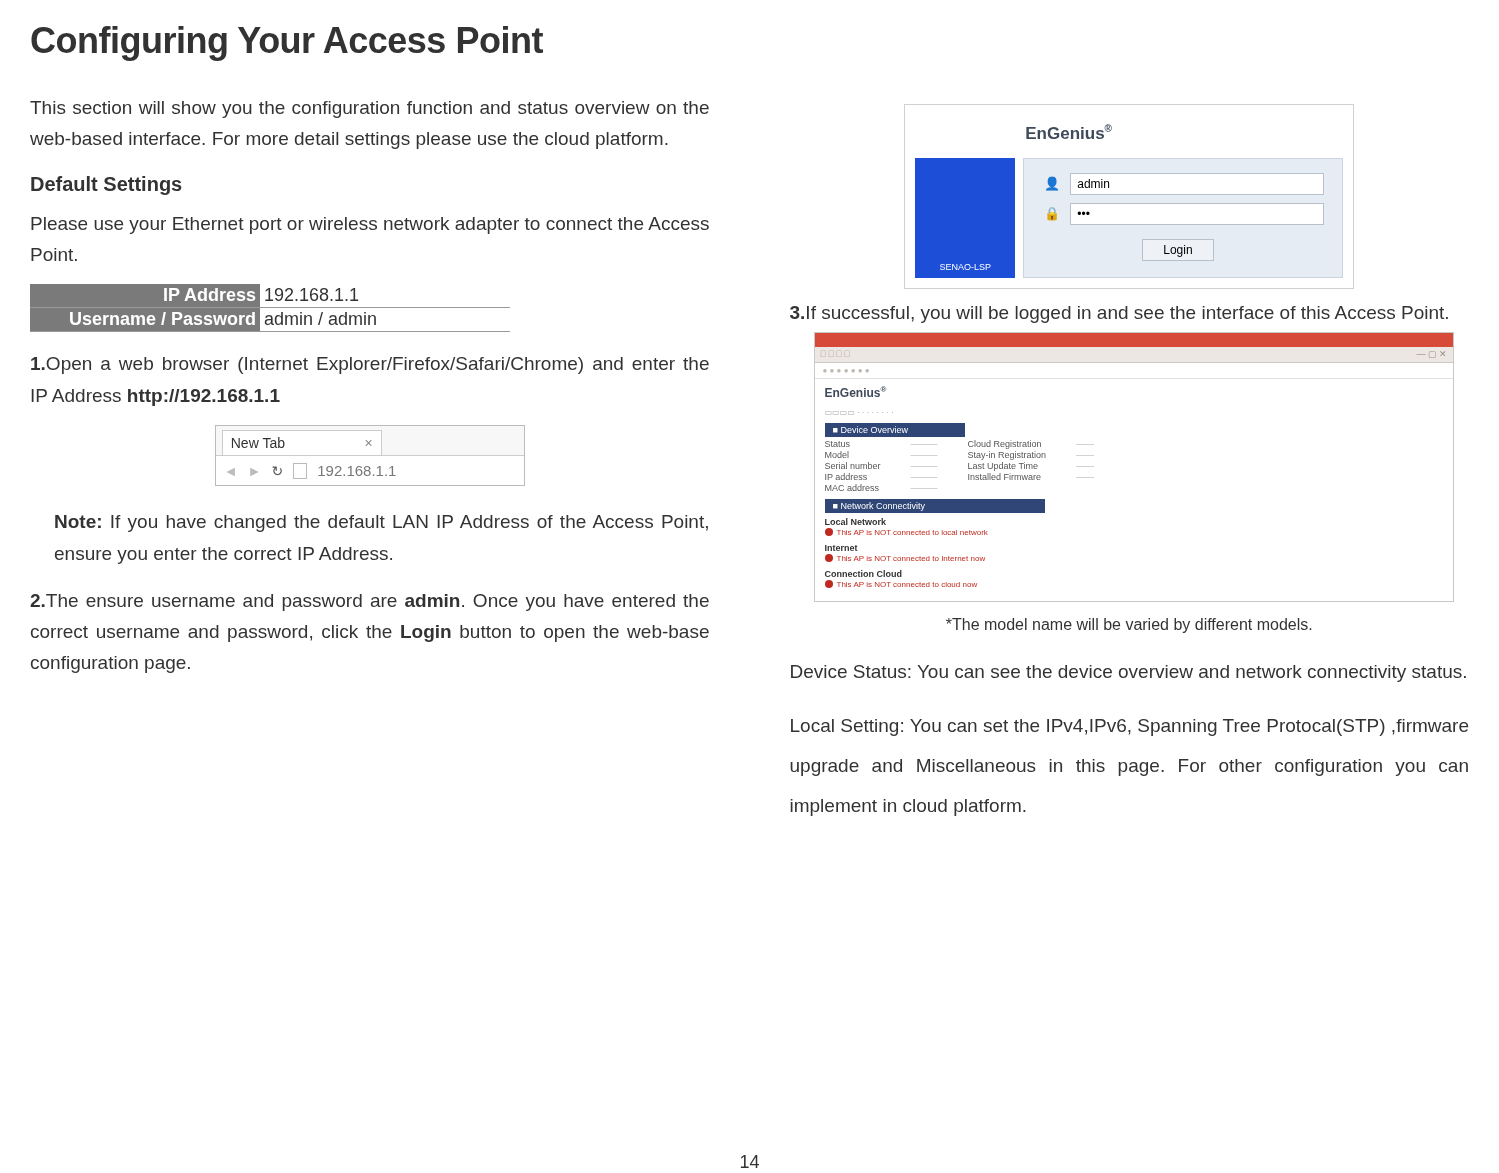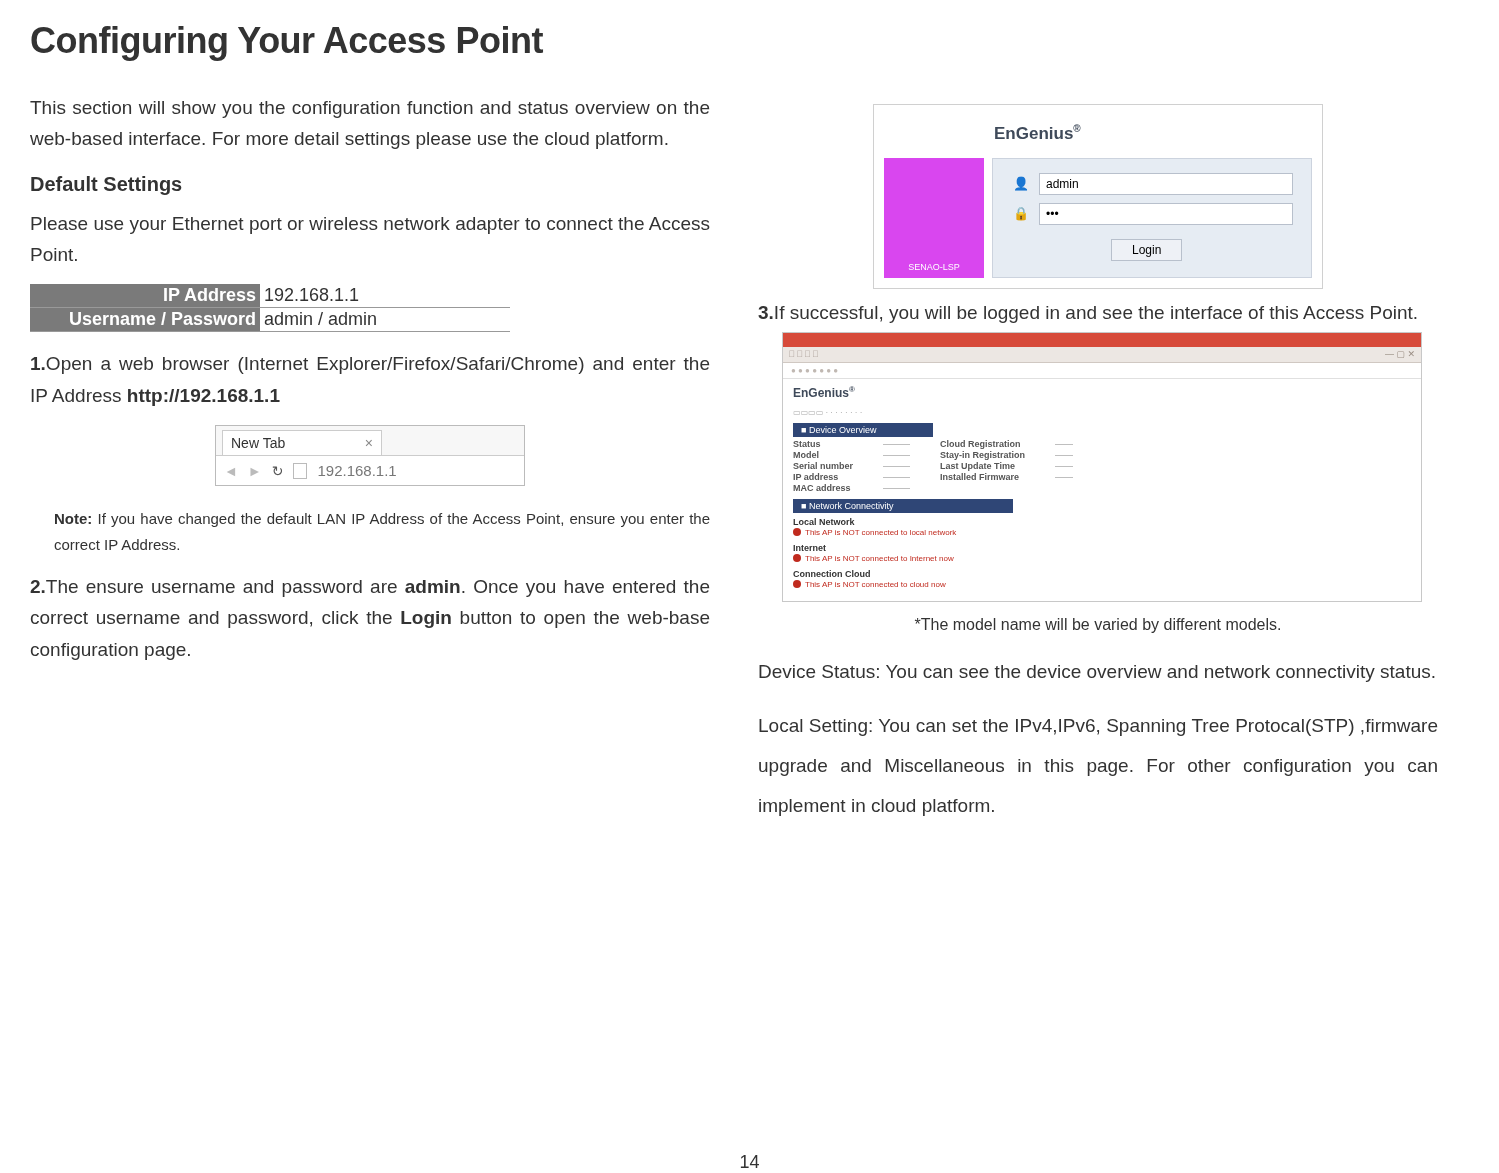--- a/index.html
+++ b/index.html
@@ -12,21 +12,21 @@
       position: relative;
     }
     .page-title {
       font-size: 36px;
       font-weight: bold;
       margin-bottom: 30px;
       letter-spacing: -0.5px;
     }
     .columns {
       display: flex;
-      gap: 48px;
+      gap: 80px;
     }
     .col {
       width: 680px;
     }
     .intro {
       font-size: 19px;
       line-height: 1.65;
       text-align: justify;
       margin-bottom: 18px;
     }
@@ -103,21 +103,21 @@
     }
     .browser-tab-figure .addr-bar .reload { color: #555; font-size: 14px; }
     .browser-tab-figure .addr-bar .page-icon {
       width: 14px; height: 16px; border: 1px solid #bbb; background: #fff;
       position: relative;
     }
     .browser-tab-figure .addr-bar .url {
       font-size: 15px; color: #777;
     }
     .note-block {
-      font-size: 15px;
+      font-size: 19px;
       line-height: 1.7;
       margin-top: 20px;
       padding-left: 24px;
       text-align: justify;
     }
     .login-figure {
       margin: 12px auto 8px auto;
       width: 450px;
       border: 1px solid #d0d0d0;
       padding: 10px;
@@ -128,21 +128,21 @@
       color: #3f4a5a;
       font-weight: bold;
       padding: 8px 6px 14px 110px;
     }
     .login-figure .brand .reg { font-size: 10px; vertical-align: super; }
     .login-figure .panel-row {
       display: flex;
       gap: 8px;
     }
     .login-figure .side-label {
-      background: #d946ef;
+      background: #1d4ed8;
       color: #fff;
       width: 100px;
       height: 120px;
       display: flex;
       align-items: flex-end;
       justify-content: center;
       font-size: 9px;
       padding-bottom: 6px;
       writing-mode: horizontal-tb;
     }
@@ -228,21 +228,20 @@
       padding: 2px 8px;
       margin: 4px 10px 0 10px;
       font-size: 9px;
       display: inline-block;
       width: 140px;
     }
     .admin-figure .ov-table {
       padding: 2px 10px 6px 10px;
       display: flex;
       gap: 30px;
-      font-weight: bold;
     }
     .admin-figure .ov-col {
       display: flex;
       flex-direction: column;
       gap: 1px;
     }
     .admin-figure .conn-head {
       background: #2f4676;
       color: #fff;
       padding: 2px 8px;

